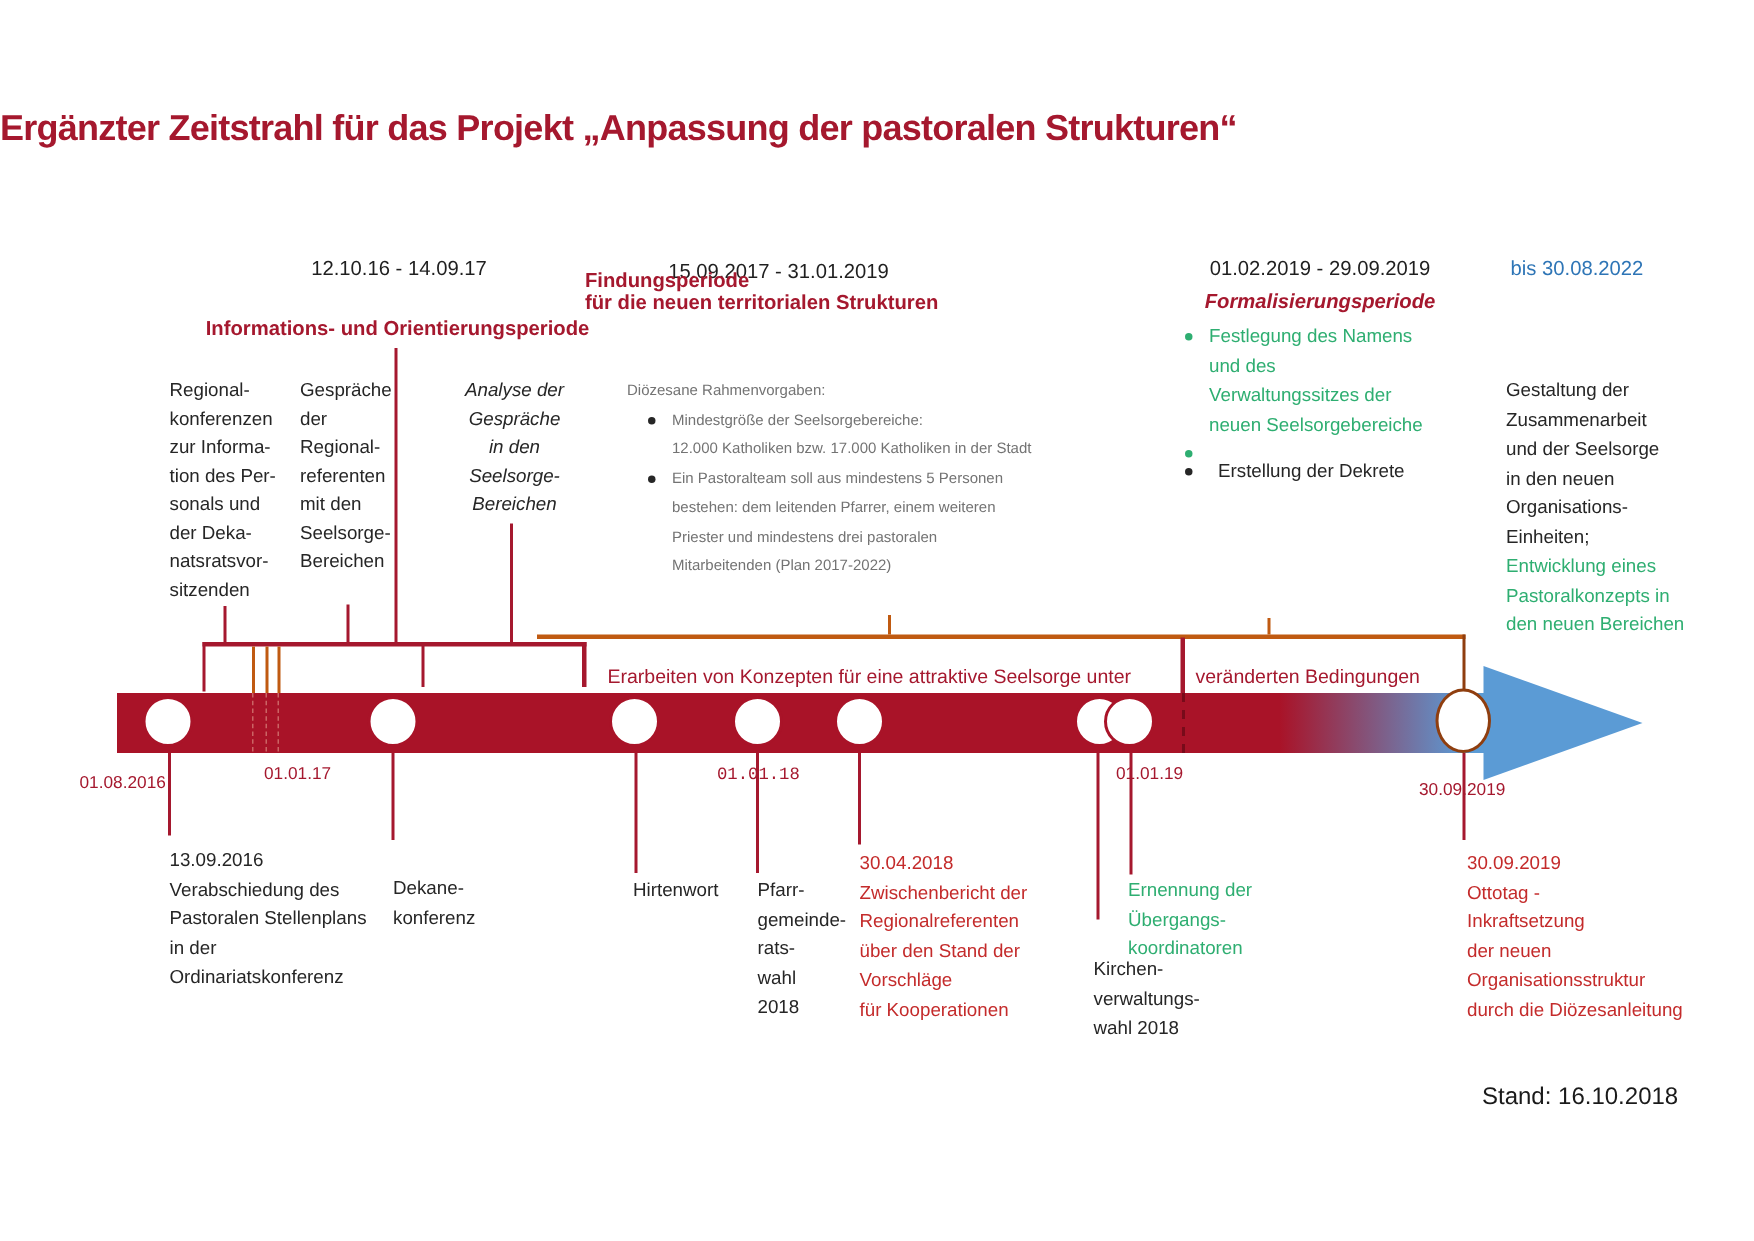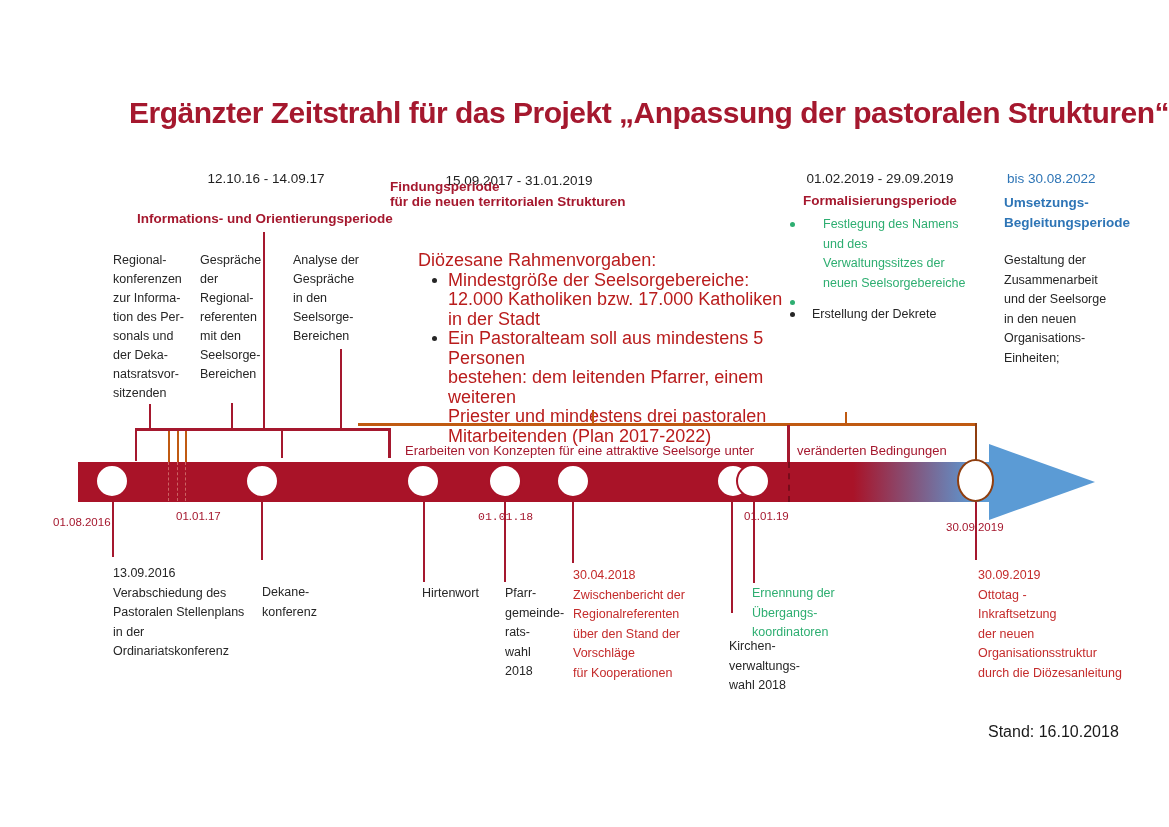--- a/index.html
+++ b/index.html
@@ -2,30 +2,30 @@
 <html lang="de"><head>
 <meta charset="utf-8">
 <style>
   html,body{margin:0;padding:0;background:#fff;}
   #canvas{position:relative;width:1169px;height:827px;background:#fff;overflow:hidden;
           font-family:"Liberation Sans","DejaVu Sans",sans-serif;color:#262626;}
   .abs{position:absolute;}
   .pre{white-space:pre-line;}
 
   
-  .title{left:0;top:96px;width:1169px;text-align:right;font-size:30px;font-weight:bold;color:#A5182E;letter-spacing:-0.5px;}
+  .title{left:0;top:72px;width:1169px;text-align:left;font-size:24px;font-weight:bold;color:#A5182E;letter-spacing:-0.5px;}
 
   
   .pdate{font-size:13.5px;color:#1f1f1f;}
   .pname{font-size:13.5px;font-weight:bold;color:#A5182E;}
   .blue{color:#2E75B6;}
 
   
   .blk{font-size:12.5px;line-height:19px;color:#262626;}
-  .blk13{font-size:18px;line-height:19.5px;color:#b91c1c;}
+  .blk13{font-size:10px;line-height:19.5px;color:#737373;}
   .brow{display:flex;align-items:flex-start;}
   .bdot{flex:0 0 auto;width:5px;height:5px;border-radius:50%;background:#262626;margin-top:7px;}
   .green{color:#2EAE71;}
   .gdot{background:#2EAE71;}
 
   
   .vline{position:absolute;width:2px;background:#A5182E;}
   .hline{position:absolute;height:2.5px;background:#A5182E;}
   .oline{background:#C05A11;}
   .brown{background:#8F3E0F;}
@@ -62,42 +62,40 @@
   <div class="abs title">Ergänzter Zeitstrahl für das Projekt „Anpassung der pastoralen Strukturen“</div>
 
   <div class="abs pdate" style="left:156px;top:171px;width:220px;text-align:center;">12.10.16 - 14.09.17</div>
   <div class="abs pname" style="left:120px;top:211px;width:290px;text-align:center;">Informations- und Orientierungsperiode</div>
 
   <div class="abs pdate" style="left:399px;top:173px;width:240px;text-align:center;">15.09.2017 - 31.01.2019</div>
   <div class="abs pname pre" style="left:390px;top:179px;width:285px;">Findungsperiode
 für die neuen territorialen Strukturen</div>
 
   <div class="abs pdate" style="left:782px;top:171px;width:196px;text-align:center;">01.02.2019 - 29.09.2019</div>
-  <div class="abs pname" style="left:782px;top:193px;width:196px;text-align:center;">Formalisierungsperiode</div>
+  <div class="abs pname" style="left:782px;top:193px;width:196px;text-align:center;font-style:italic;">Formalisierungsperiode</div>
 
   <div class="abs pdate blue" style="left:1007px;top:171px;">bis 30.08.2022</div>
-  <div class="abs pname pre blue" style="left:1004px;top:193px;line-height:19.5px;">Umsetzungs-
-Begleitungsperiode</div>
 
   <div class="abs blk pre" style="left:113px;top:251px;width:100px;">Regional-
 konferenzen
 zur Informa-
 tion des Per-
 sonals und
 der Deka-
 natsratsvor-
 sitzenden</div>
   <div class="abs blk pre" style="left:200px;top:251px;width:80px;">Gespräche
 der
 Regional-
 referenten
 mit den
 Seelsorge-
 Bereichen</div>
-  <div class="abs blk pre" style="left:293px;top:251px;width:100px;text-align:left;">Analyse der
+  <div class="abs blk pre" style="left:293px;top:251px;width:100px;text-align:center;font-style:italic;">Analyse der
 Gespräche
 in den
 Seelsorge-
 Bereichen</div>
 
   <div class="abs" style="left:418px;top:251px;width:370px;">
     <div class="blk13">Diözesane Rahmenvorgaben:</div>
     <div class="brow">
       <span class="bdot" style="margin-left:14px;"></span>
       <span class="blk13 pre" style="margin-left:11px;">Mindestgröße der Seelsorgebereiche:
@@ -108,41 +106,44 @@
       <span class="blk13 pre" style="margin-left:11px;">Ein Pastoralteam soll aus mindestens 5 Personen
 bestehen: dem leitenden Pfarrer, einem weiteren
 Priester und mindestens drei pastoralen
 Mitarbeitenden (Plan 2017-2022)</span>
     </div>
   </div>
 
   <div class="abs" style="left:786px;top:215px;width:200px;">
     <div class="brow">
       <span class="bdot gdot" style="margin-left:4px;"></span>
-      <span class="blk pre green" style="margin-left:28px;line-height:19.5px;">Festlegung des Namens
+      <span class="blk pre green" style="margin-left:11px;line-height:19.5px;">Festlegung des Namens
 und des
 Verwaltungssitzes der
 neuen Seelsorgebereiche</span>
     </div>
     <div class="brow">
       <span class="bdot gdot" style="margin-left:4px;"></span>
     </div>
     <div class="brow">
       <span class="bdot" style="margin-left:4px;"></span>
       <span class="blk pre" style="margin-left:17px;line-height:19.5px;">Erstellung der Dekrete</span>
     </div>
   </div>
 
   <div class="abs" style="left:1004px;top:251px;width:160px;">
     <div class="blk pre" style="line-height:19.5px;">Gestaltung der
 Zusammenarbeit
 und der Seelsorge
 in den neuen
 Organisations-
 Einheiten;</div>
+    <div class="blk pre green" style="line-height:19.5px;">Entwicklung eines
+Pastoralkonzepts in
+den neuen Bereichen</div>
   </div>
 
   <div class="vline" style="left:263px;top:232px;height:197px;"></div>
   <div class="vline" style="left:149px;top:404px;height:25px;"></div>
   <div class="vline" style="left:231px;top:403px;height:26px;"></div>
   <div class="vline" style="left:340px;top:349px;height:80px;"></div>
 
   <div class="hline" style="left:135px;top:428px;width:256px;"></div>
   <div class="vline" style="left:135px;top:428px;height:33px;"></div>
   <div class="vline" style="left:388px;top:428px;height:30px;width:3px;"></div>

